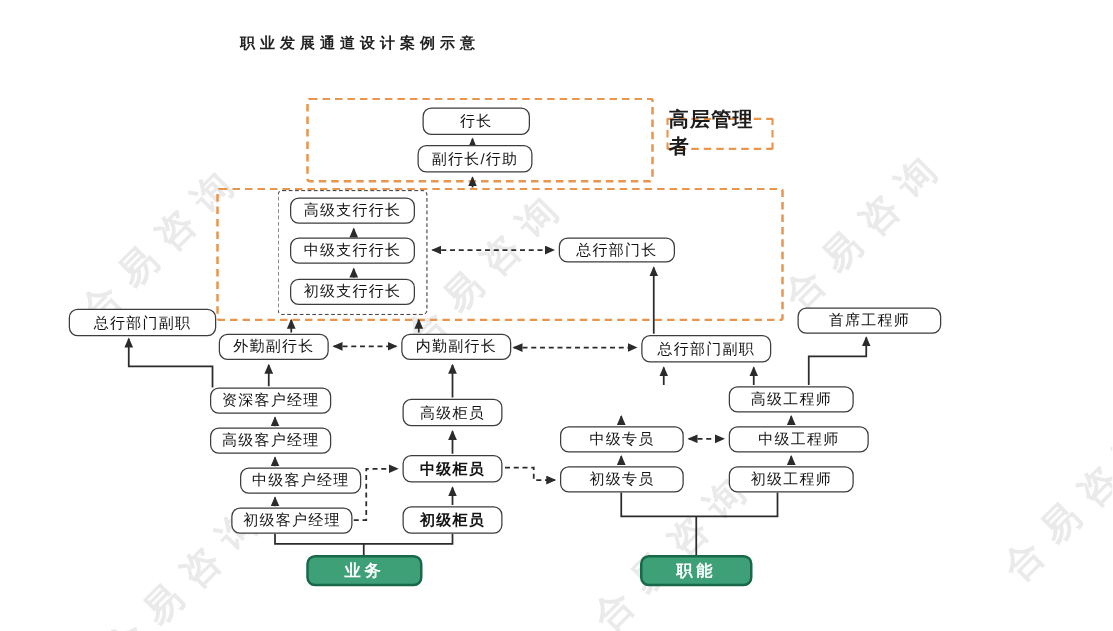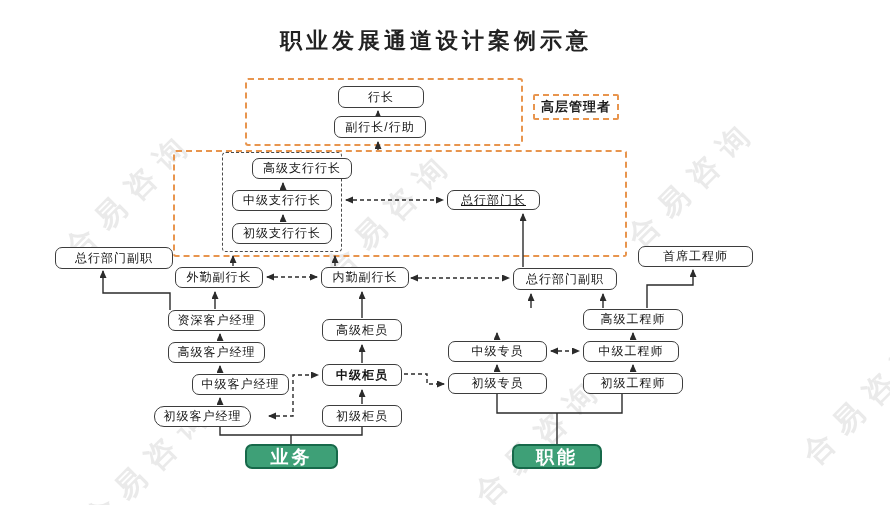--- a/index.html
+++ b/index.html
@@ -1,30 +1,30 @@
 <!DOCTYPE html>
 <html><head>
 <meta charset="utf-8">
 <style>
   html,body{margin:0;padding:0;background:#fff;}
   .canvas{position:relative;width:890px;height:505px;background:#fff;overflow:hidden;
           font-family:"Liberation Sans",sans-serif;}
-  .title{position:absolute;left:192px;top:26px;width:400px;text-align:right;
-         font-family:Liberation Mono, monospace;font-weight:700;font-size:22px;
+  .title{position:absolute;left:192px;top:26px;width:400px;text-align:left;
+         font-family:Liberation Mono, monospace;font-weight:700;font-size:12px;
          letter-spacing:4px;color:#222;}
   .nbox{position:absolute;background:#fff;border:1.5px solid #3d3d3d;border-radius:7px;
         display:flex;align-items:center;justify-content:center;font-size:12px;color:#141414;
         letter-spacing:1px;box-sizing:border-box;z-index:3;}
   .gbox{position:absolute;background:#3EA077;border:2px solid #17694a;border-radius:7px;
-        display:flex;align-items:center;justify-content:center;font-size:18px;font-weight:700;
+        display:flex;align-items:center;justify-content:center;font-size:13px;font-weight:700;
         color:#fff;letter-spacing:3px;box-sizing:border-box;z-index:3;}
   .orect{position:absolute;border:2px dashed #E8954E;border-radius:3px;box-sizing:border-box;z-index:1;}
   .brect{position:absolute;border:1.5px dashed #4a4a4a;border-radius:4px;box-sizing:border-box;z-index:1;}
   .olabel{position:absolute;border:2px dashed #E8954E;border-radius:2px;background:#fff;
-          display:flex;align-items:center;justify-content:center;font-size:13px;font-weight:700;
+          display:flex;align-items:center;justify-content:center;font-size:16px;font-weight:700;
           color:#1c1c1c;letter-spacing:1px;box-sizing:border-box;z-index:3;}
   .wm{position:absolute;transform:translate(-50%,-50%) rotate(-45deg);
       font-size:30px;font-weight:700;letter-spacing:12px;white-space:nowrap;
       color:rgba(125,125,125,0.16);z-index:0;pointer-events:none;}
   svg.lines{position:absolute;left:0;top:0;z-index:2;}
 </style>
 </head>
 <body>
 
 <div class="canvas">
@@ -89,43 +89,43 @@
         <path d="M269,416 L293,416 L293,375 L318,375" marker-start="url(#as)" marker-end="url(#ae)"></path>
         <path d="M404,374 L427,374 L427,384 L444,384" marker-end="url(#ae)"></path>
         <path d="M551,351 L579,351" marker-start="url(#as)" marker-end="url(#ae)"></path>
       </g>
     </g>
   </svg>
 
   <div class="nbox" style="left:338px;top:86px;width:86px;height:22px;">行长</div>
   <div class="nbox" style="left:334px;top:116px;width:92px;height:22px;">副行长/行助</div>
 
-  <div class="nbox" style="left:232px;top:158px;width:100px;height:21px;margin-left:20px;">高级支行行长</div>
+  <div class="nbox" style="left:232px;top:158px;width:100px;height:21px;">高级支行行长</div>
   <div class="nbox" style="left:232px;top:190px;width:100px;height:21px;">中级支行行长</div>
   <div class="nbox" style="left:232px;top:223px;width:100px;height:21px;">初级支行行长</div>
-  <div class="nbox" style="left:447px;top:190px;width:93px;height:20px;text-decoration:underline;">总行部门长</div>
+  <div class="nbox" style="left:447px;top:190px;width:93px;height:20px;">总行部门长</div>
 
   <div class="nbox" style="left:55px;top:247px;width:118px;height:22px;">总行部门副职</div>
   <div class="nbox" style="left:175px;top:267px;width:88px;height:21px;">外勤副行长</div>
   <div class="nbox" style="left:321px;top:267px;width:88px;height:21px;">内勤副行长</div>
   <div class="nbox" style="left:513px;top:268px;width:104px;height:22px;">总行部门副职</div>
   <div class="nbox" style="left:638px;top:246px;width:115px;height:21px;">首席工程师</div>
 
   <div class="nbox" style="left:168px;top:310px;width:97px;height:21px;">资深客户经理</div>
   <div class="nbox" style="left:168px;top:342px;width:97px;height:21px;">高级客户经理</div>
   <div class="nbox" style="left:168px;top:374px;width:97px;height:21px;margin-left:24px;">中级客户经理</div>
-  <div class="nbox" style="left:154px;top:406px;width:97px;height:21px;border-radius:10px;">初级客户经理</div>
+  <div class="nbox" style="left:185px;top:406px;width:97px;height:21px;">初级客户经理</div>
 
   <div class="nbox" style="left:322px;top:319px;width:80px;height:22px;">高级柜员</div>
   <div class="nbox" style="left:322px;top:364px;width:80px;height:22px;font-weight:bold;">中级柜员</div>
-  <div class="nbox" style="left:322px;top:405px;width:80px;height:22px;">初级柜员</div>
+  <div class="nbox" style="left:322px;top:405px;width:80px;height:22px;font-weight:bold;">初级柜员</div>
 
   <div class="nbox" style="left:448px;top:373px;width:99px;height:21px;">初级专员</div>
   <div class="nbox" style="left:448px;top:341px;width:99px;height:21px;">中级专员</div>
 
   <div class="nbox" style="left:583px;top:309px;width:100px;height:21px;">高级工程师</div>
-  <div class="nbox" style="left:583px;top:341px;width:96px;height:21px;">中级工程师</div>
+  <div class="nbox" style="left:583px;top:341px;width:112px;height:21px;">中级工程师</div>
   <div class="nbox" style="left:583px;top:373px;width:100px;height:21px;">初级工程师</div>
 
   <div class="gbox" style="left:245px;top:444px;width:93px;height:25px;">业务</div>
   <div class="gbox" style="left:512px;top:444px;width:90px;height:25px;">职能</div>
 
 </div>
 
 </body></html>

